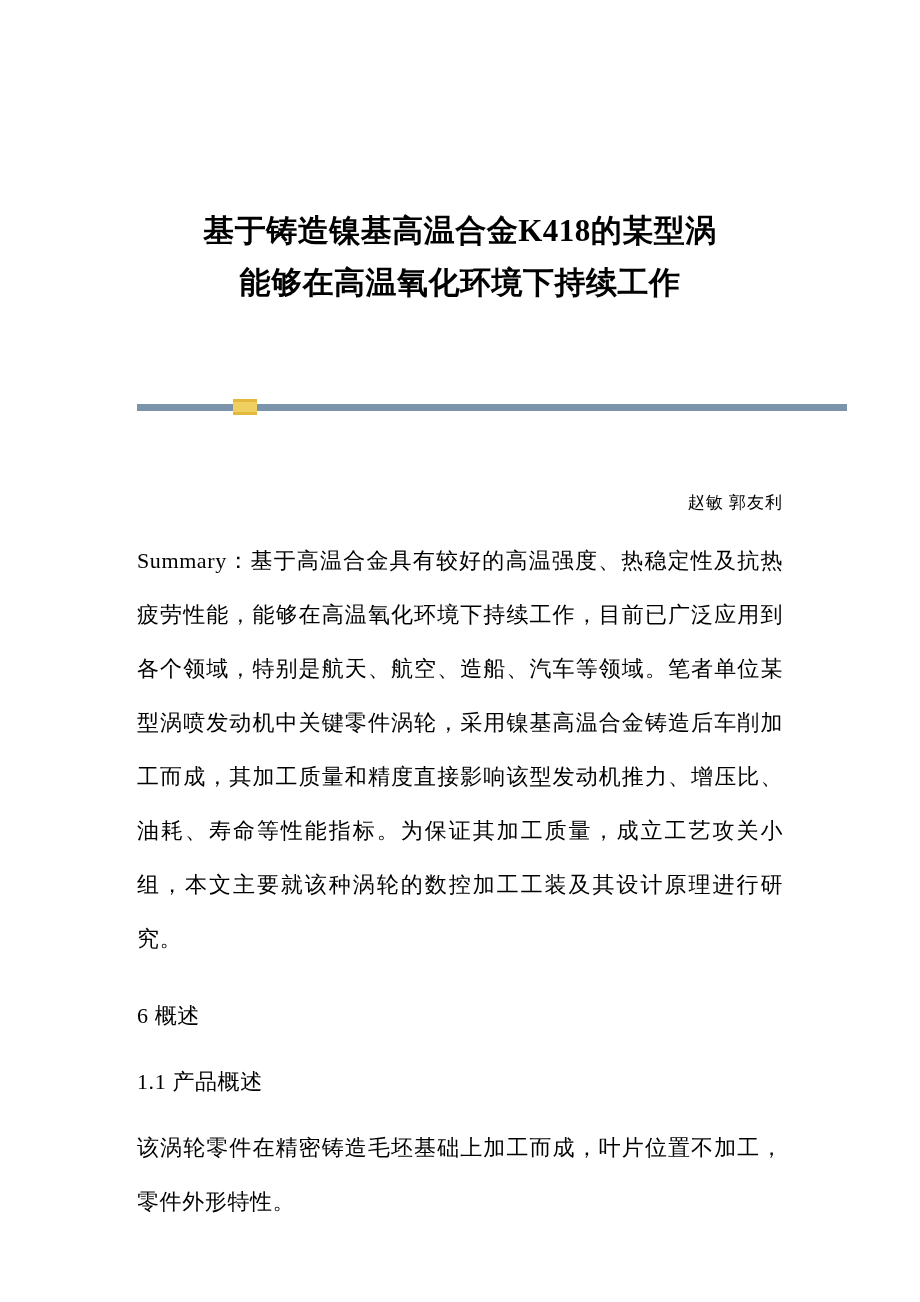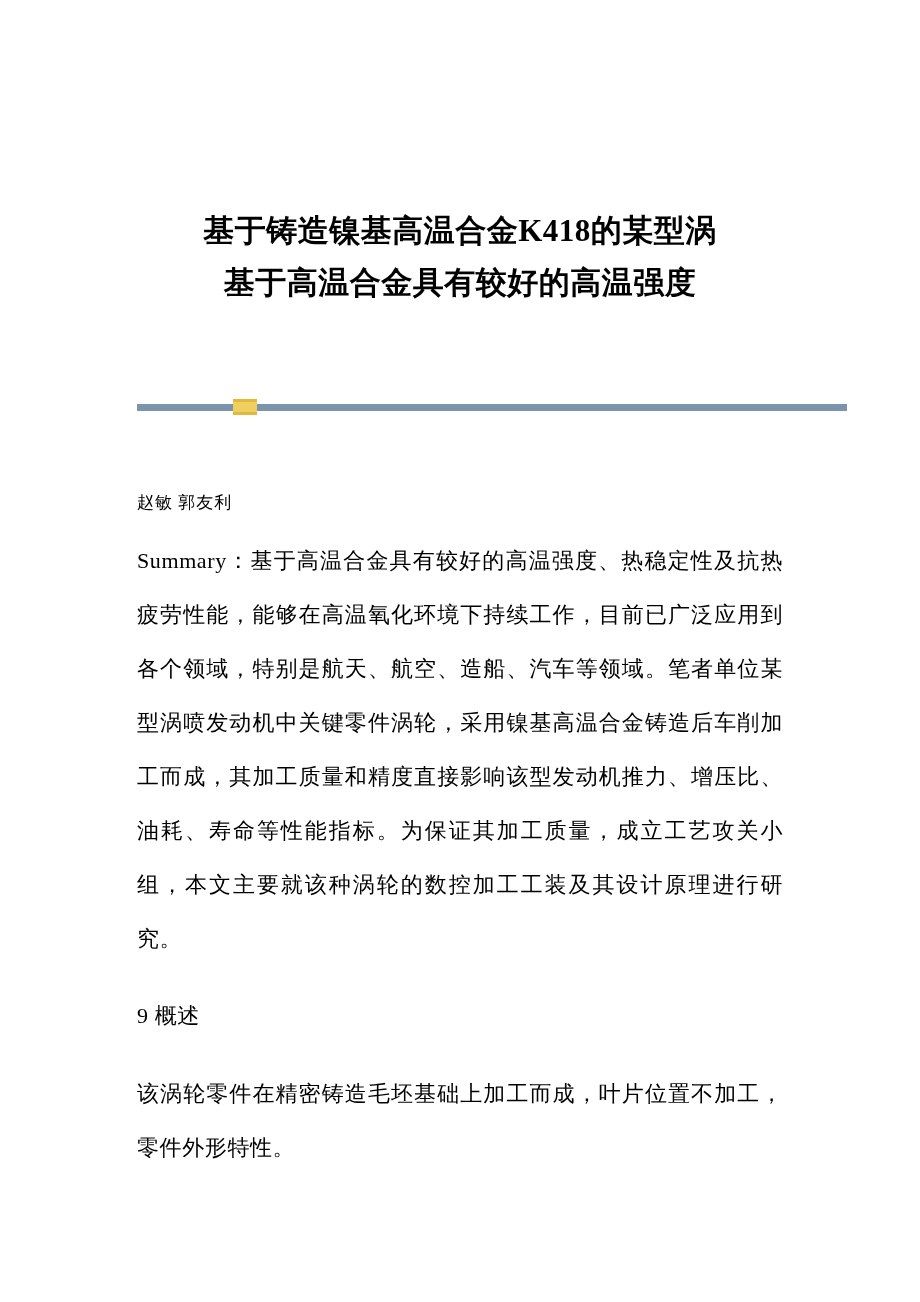--- a/index.html
+++ b/index.html
@@ -60,57 +60,59 @@
     background: #f0cf61;
     border-top: 3px solid #e3b93d;
     border-bottom: 3px solid #e3b93d;
     box-sizing: border-box;
   }
   .authors {
     margin-top: 72px;
     font-size: 17px;
     line-height: 1.6;
     letter-spacing: 1px;
+    text-align: right;
   }
   p.para {
     margin: 0;
     padding: 0;
     font-size: 22px;
     line-height: 2.45;
     letter-spacing: 0.6px;
     text-align: justify;
   }
   .spacer-sm { height: 18px; }
   .spacer-xs { height: 12px; }
 </style>
 </head>
 <body>
 
 <div class="page">
   <div class="content">
 
     <div class="title">
       <div>基于铸造镍基高温合金K418的某型涡</div>
-      <div>基于高温合金具有较好的高温强度</div>
+      <div>能够在高温氧化环境下持续工作</div>
     </div>
 
     <div class="divider-wrap">
       <div class="divider-bar"></div>
       <div class="divider-knot"></div>
     </div>
 
     <div class="authors">赵敏 郭友利</div>
 
     <div class="spacer-sm"></div>
     <p class="para">Summary：基于高温合金具有较好的高温强度、热稳定性及抗热疲劳性能，能够在高温氧化环境下持续工作，目前已广泛应用到各个领域，特别是航天、航空、造船、汽车等领域。笔者单位某型涡喷发动机中关键零件涡轮，采用镍基高温合金铸造后车削加工而成，其加工质量和精度直接影响该型发动机推力、增压比、油耗、寿命等性能指标。为保证其加工质量，成立工艺攻关小组，本文主要就该种涡轮的数控加工工装及其设计原理进行研究。</p>
 
     <div class="spacer-xs"></div>
 
     <div class="spacer-xs"></div>
-    <p class="para">9 概述</p>
+    <p class="para">6 概述</p>
 
     <div class="spacer-xs"></div>
+    <p class="para">1.1 产品概述</p>
 
     <div class="spacer-xs"></div>
     <p class="para">该涡轮零件在精密铸造毛坯基础上加工而成，叶片位置不加工，零件外形特性。</p>
 
   </div>
 </div>
 
 </body></html>

